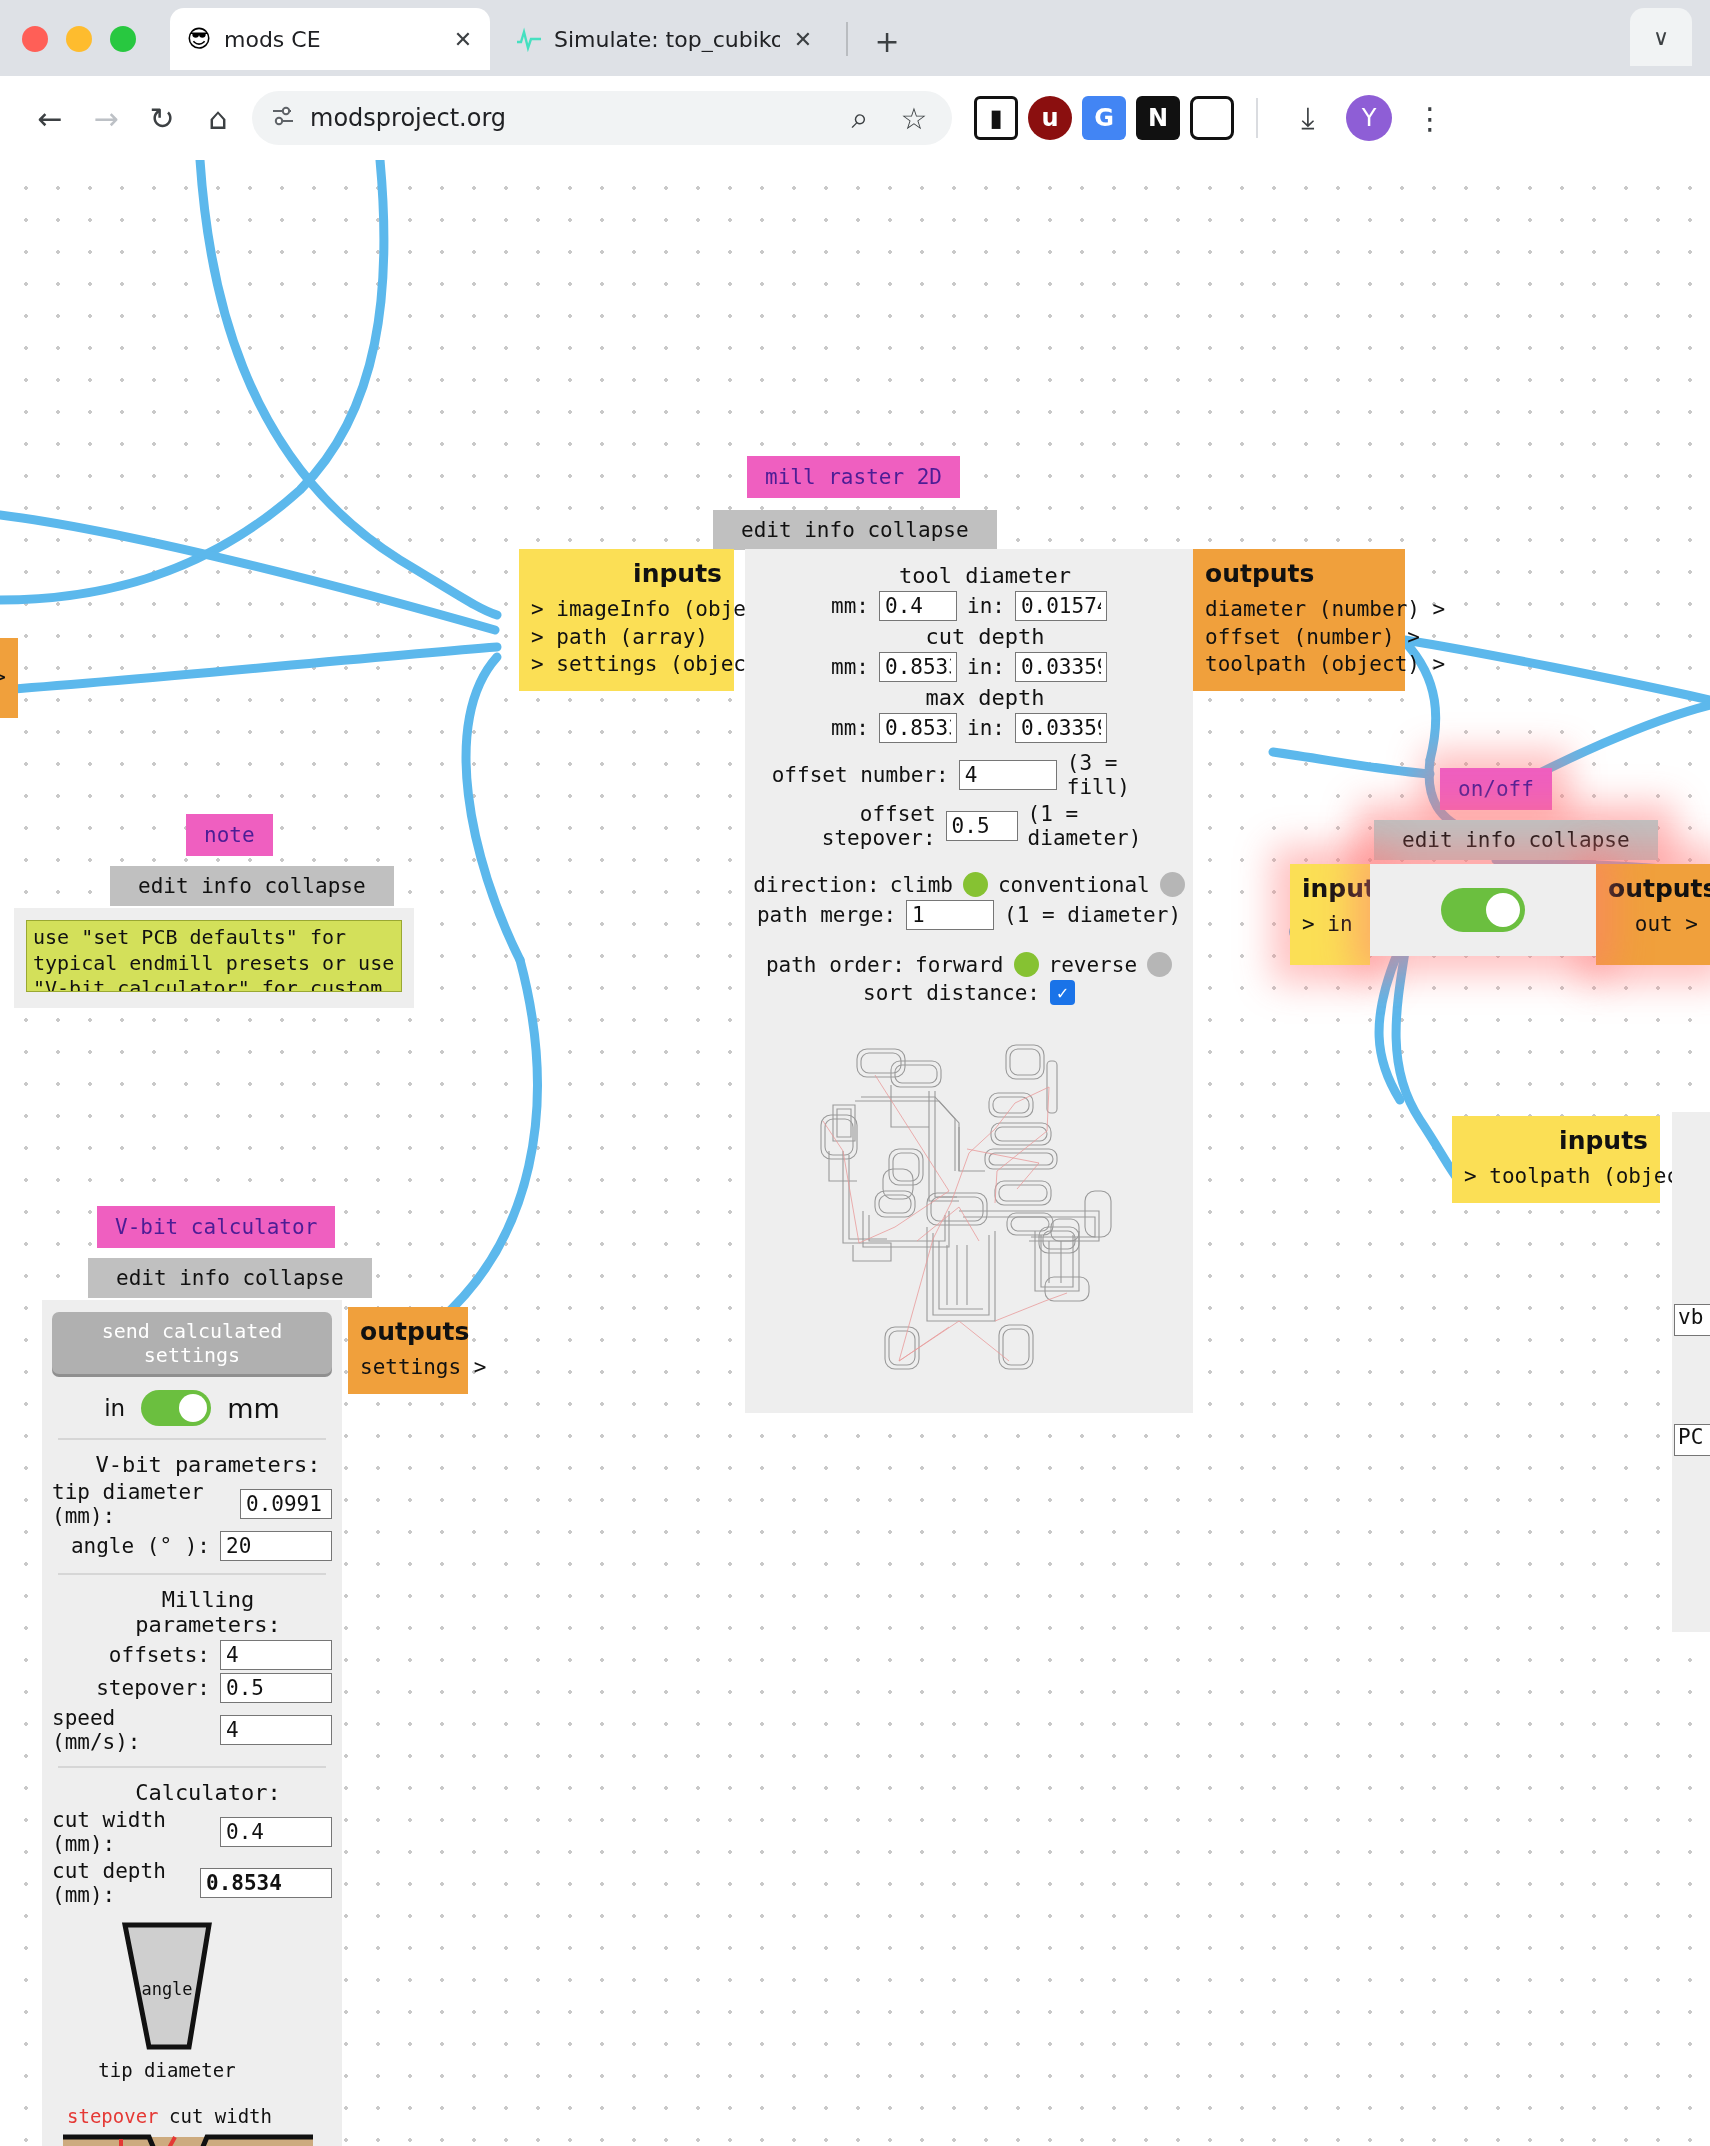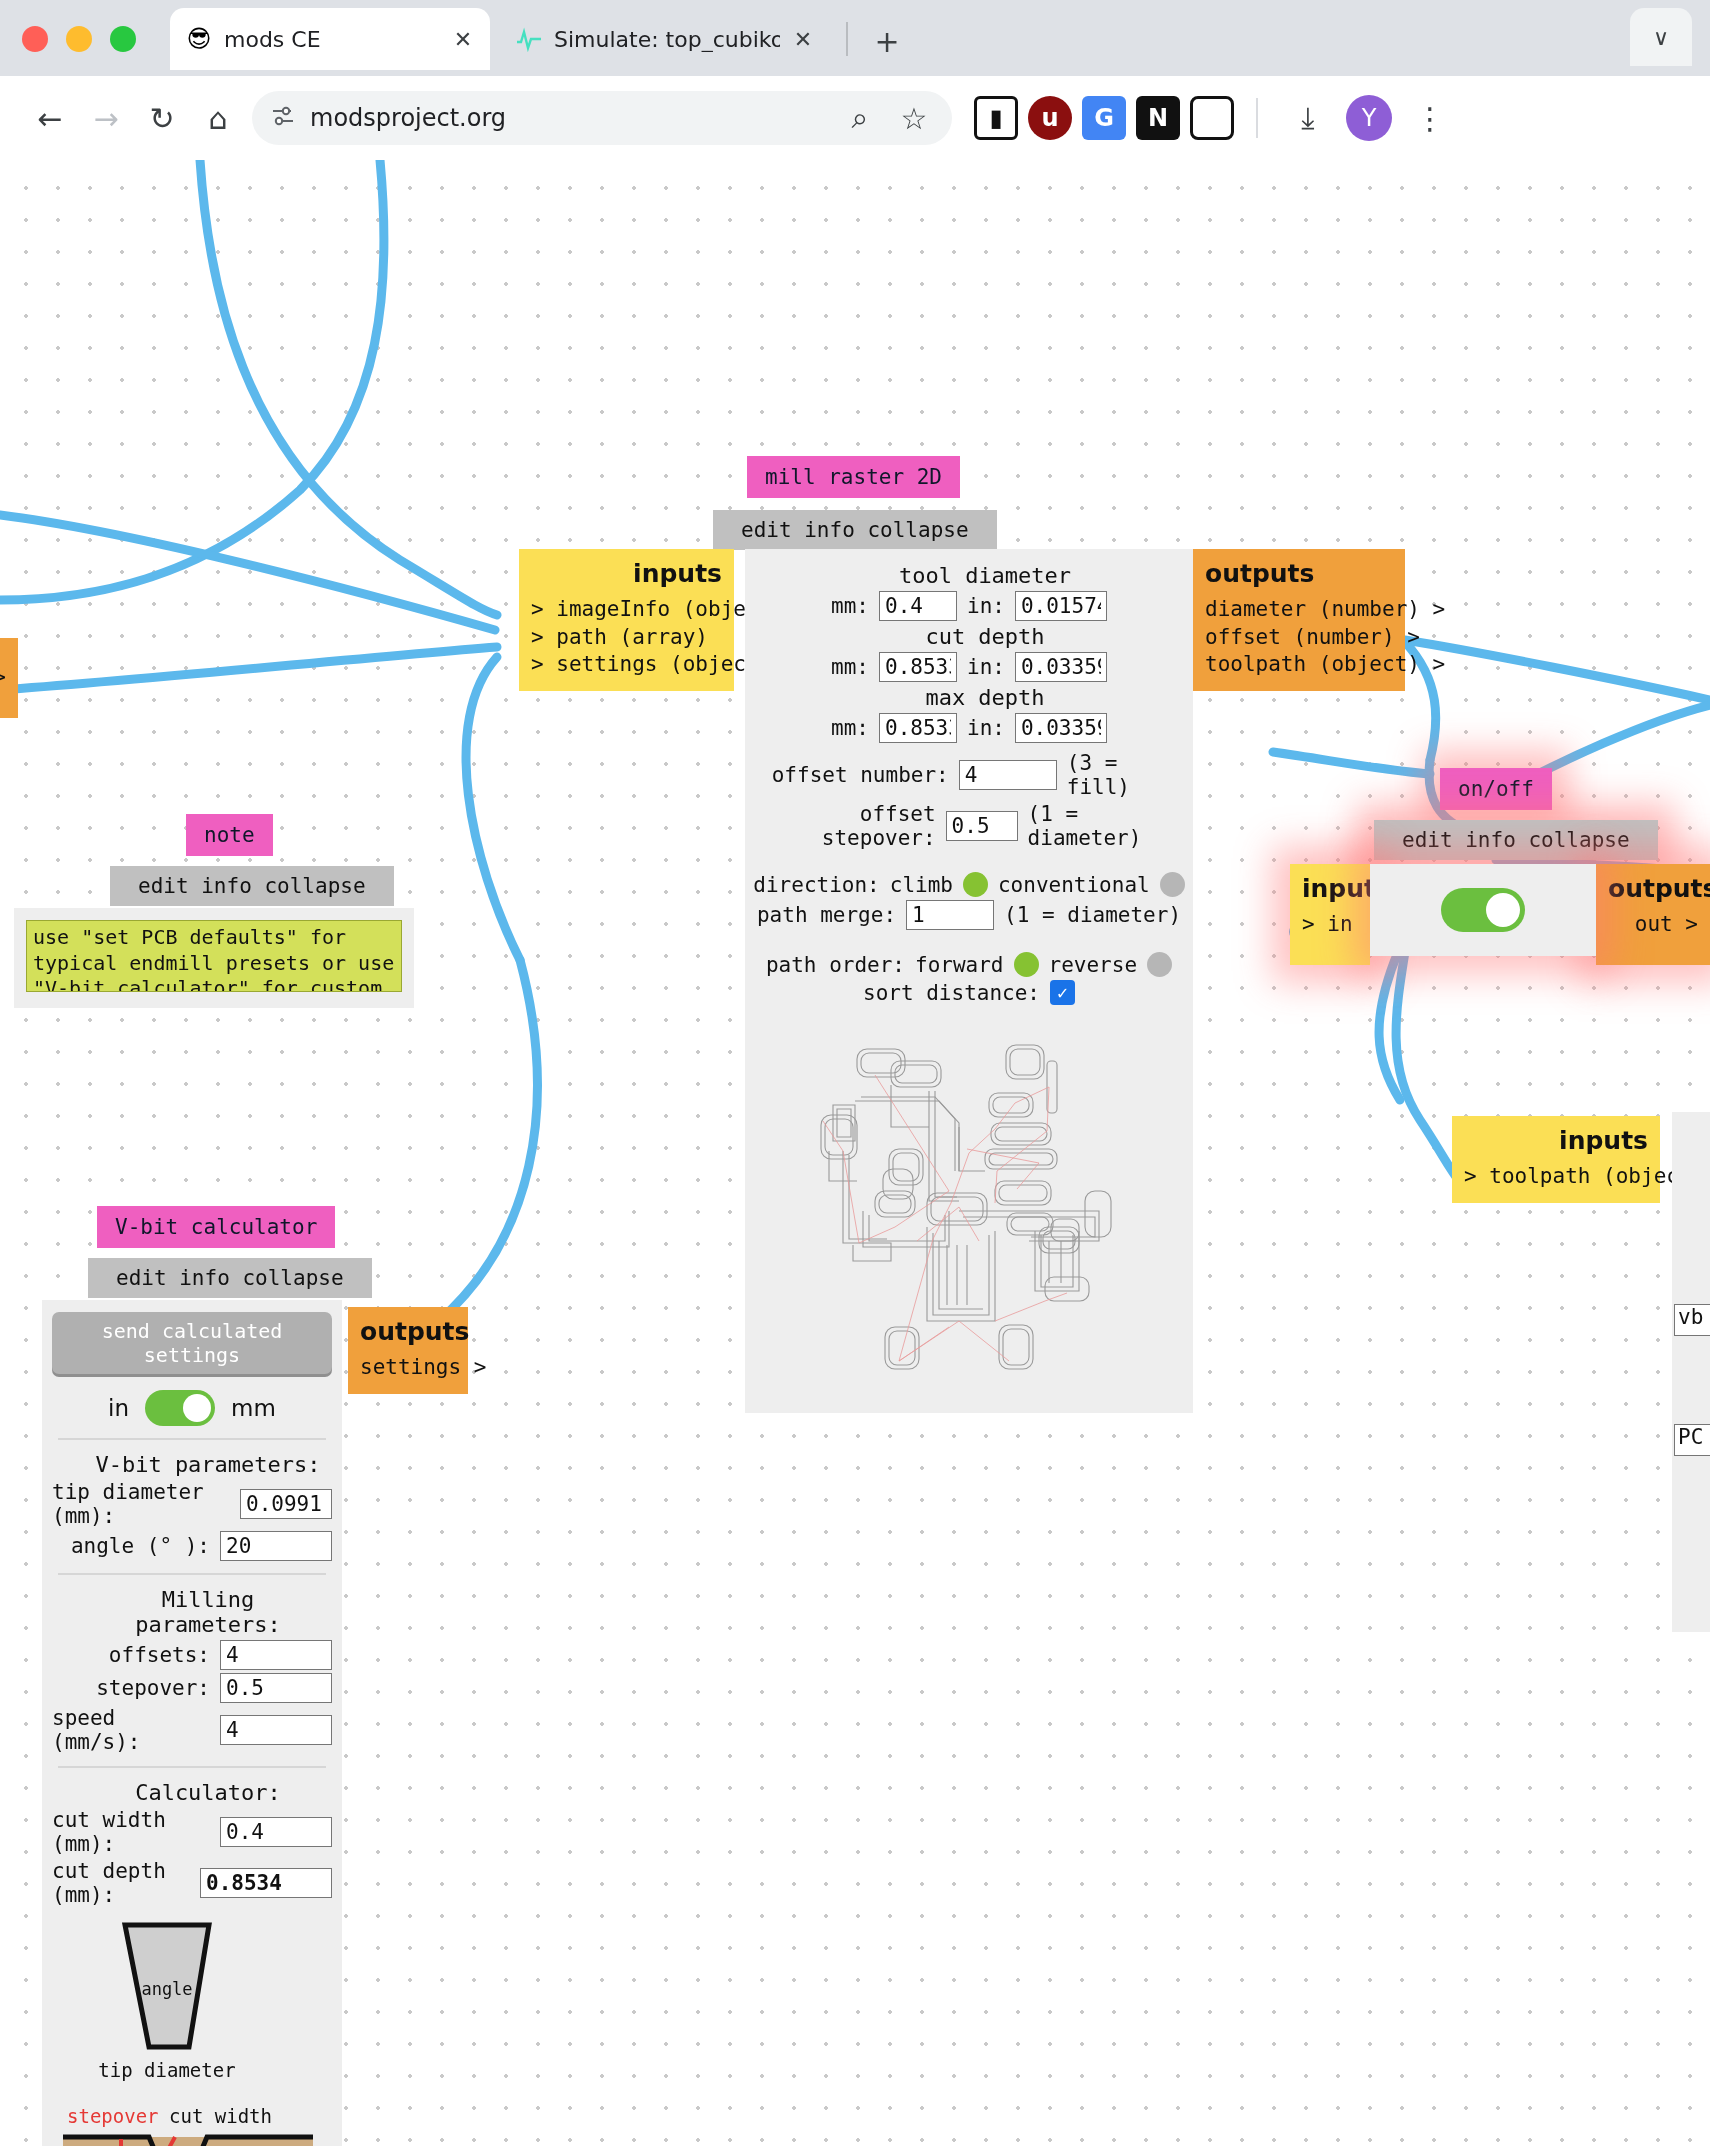--- a/index.html
+++ b/index.html
@@ -44,21 +44,21 @@
         display:flex; align-items:center; justify-content:center; font-size:24px; }
 
   
   .canvas { position:relative; width:1710px; height:1986px; background:#ffffff;
      background-image:radial-gradient(#c9c9c9 1.6px, transparent 1.7px);
      background-size:32px 32px; background-position:10px 12px; overflow:hidden; }
 
   svg.wires { position:absolute; inset:0; width:1710px; height:1986px; pointer-events:none; }
 
   .mod { position:absolute; }
-  .mod-title { background:#ef5fc0; color:#0f172a; font-family:"DejaVu Sans Mono", monospace;
+  .mod-title { background:#ef5fc0; color:#4c1d95; font-family:"DejaVu Sans Mono", monospace;
      font-size:21px; text-align:center; padding:9px 18px; white-space:nowrap; }
   .mod-menu { background:#c0c0c0; color:#111; font-family:"DejaVu Sans Mono", monospace;
      font-size:21px; text-align:center; padding:8px 28px; white-space:nowrap; }
   .mod-body { background:#eeeeee; }
 
   .port { font-family:"DejaVu Sans Mono", monospace; font-size:21px; color:#111;
      white-space:nowrap; line-height:1.32; }
   .inputs-box { background:#fbdf55; padding:10px 12px 12px 12px; }
   .outputs-box { background:#f0a03c; padding:10px 12px 12px 12px; }
   .ports-head { font-family:"DejaVu Sans", sans-serif; font-size:25px; font-weight:bold;
@@ -385,21 +385,21 @@
 
   <div class="mod mod-body" style="left:42px; top:1140px; width:300px; padding:12px 10px 14px 10px;">
 
     <button class="btn btn-wide" style="font-size:20px">send calculated settings</button>
 
     <div class="row" style="margin-top:16px; gap:16px">
       <span class="lbl" style="font-family:'DejaVu Sans',sans-serif;font-size:23px">in</span>
       <span class="toggle">
           <span class="knob"></span>
         </span>
-      <span class="lbl" style="font-family:'DejaVu Sans',sans-serif;font-size:23px">mm</span>
+      <span class="lbl" style="font-family:'DejaVu Sans',sans-serif;font-size:27px">mm</span>
     </div>
 
     <div class="hr"></div>
     <div class="ctr">V-bit parameters:</div>
 
     <div class="row" style="justify-content:flex-end">
       <span class="lbl">tip diameter (mm):</span>
       <input class="f" style="width: 92px;" value="0.0991">
     </div>
     <div class="row" style="justify-content:flex-end">

